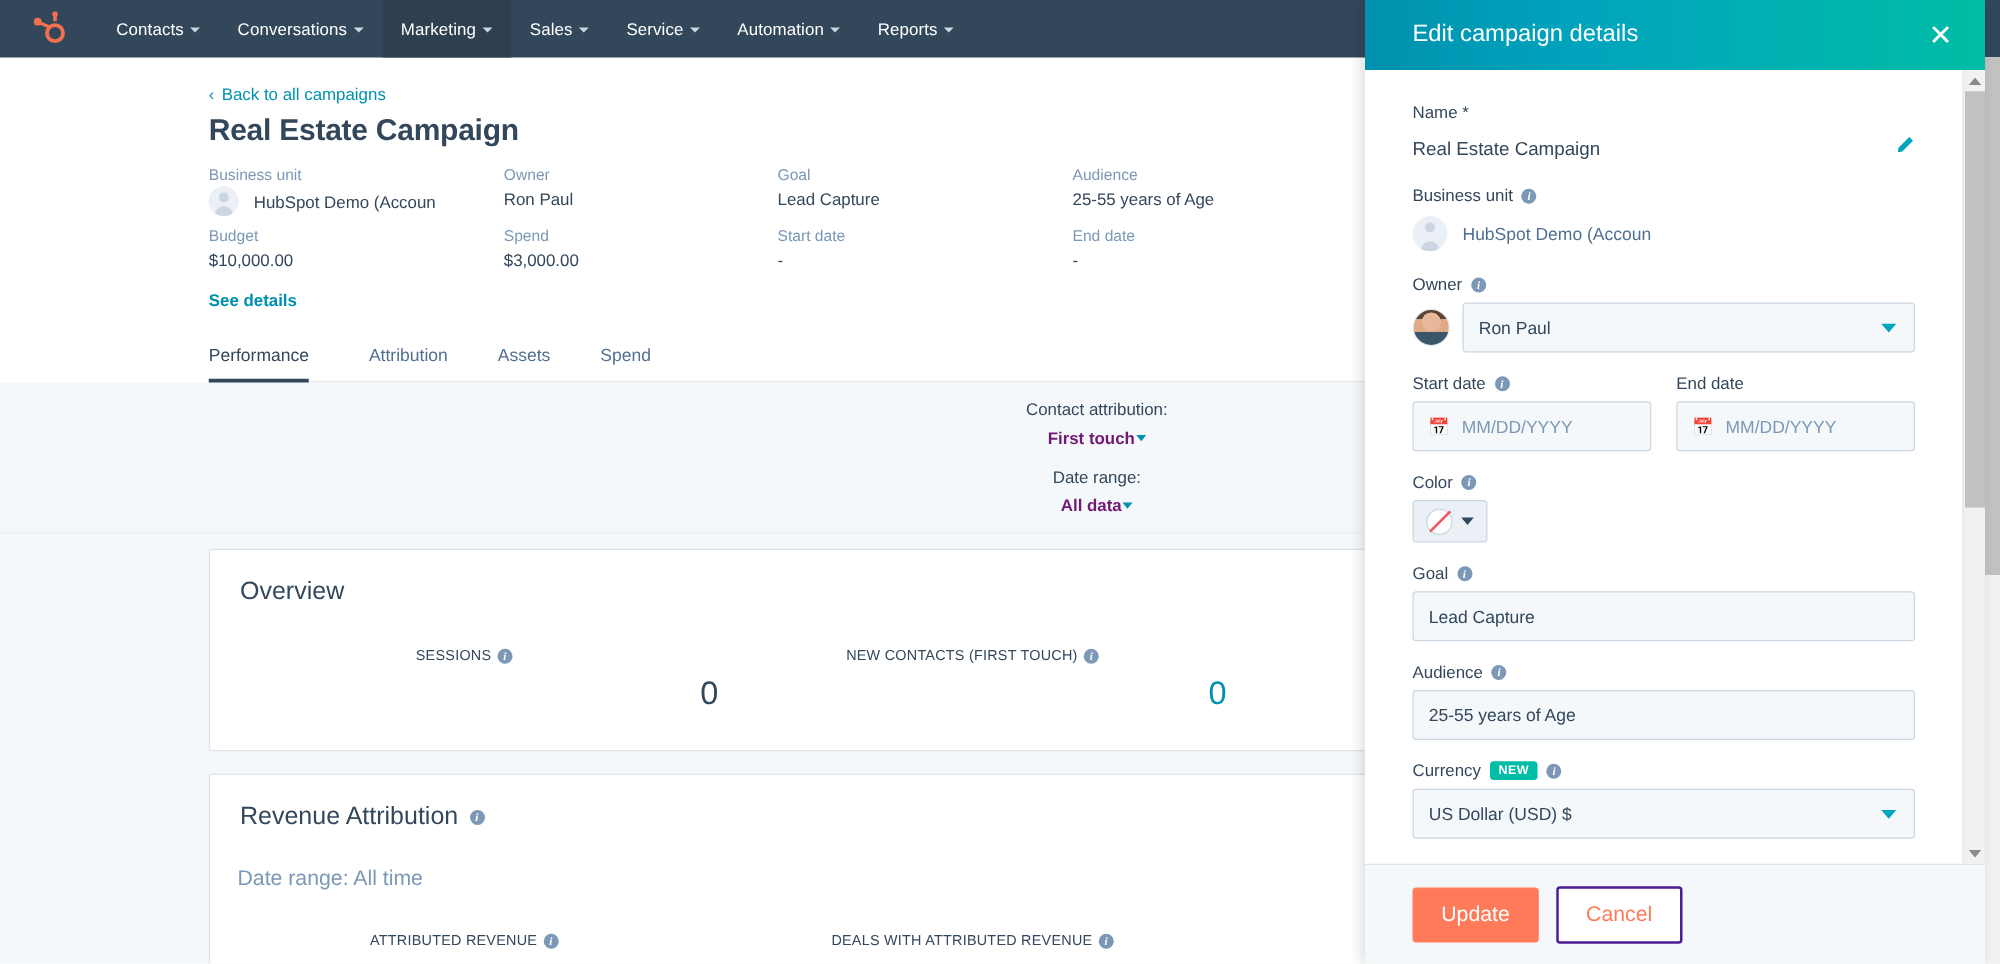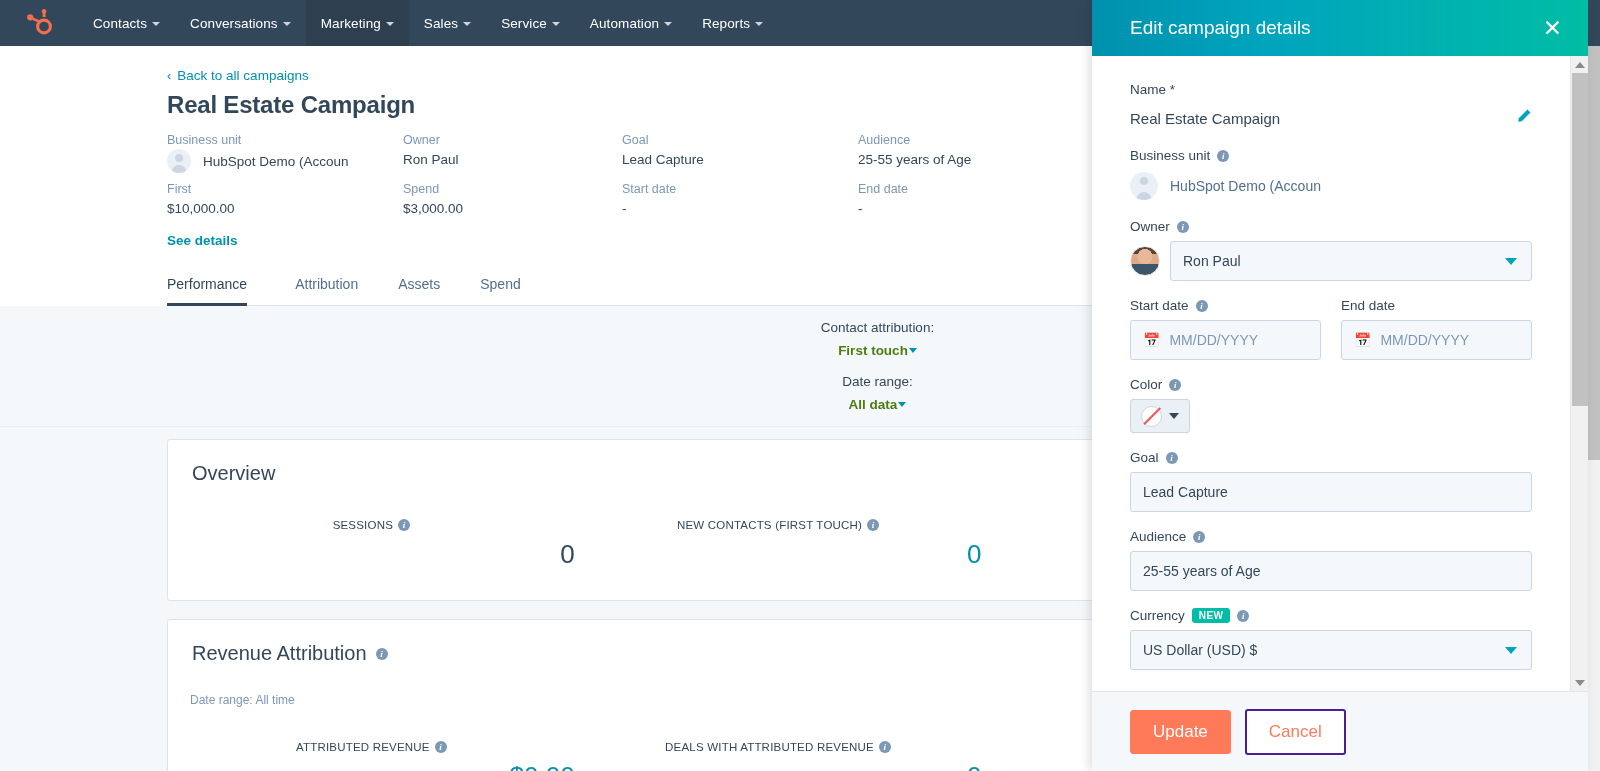--- a/index.html
+++ b/index.html
@@ -95,21 +95,21 @@
 
   
   .filterbar {
     background: #f5f8fa; padding: 14px 0 14px 167px;
     display: flex; align-items: center; gap: 8px; font-size: 13.5px;
     border-bottom: 1px solid #eaf0f6;
     flex-direction: column;
   }
   .filter-label { color: #33475b; }
   .filter-value {
-    color: #4d7c0f; font-weight: bold; cursor: pointer;
+    color: #701a75; font-weight: bold; cursor: pointer;
     display: flex; align-items: center; gap: 1px;
   }
   .filter-value .caret {
     width: 0; height: 0; border-left: 4px solid transparent;
     border-right: 4px solid transparent; border-top: 5px solid #0091ae;
   }
   .filter-gap { width: 18px; }
 
   
   .content { background: #f5f8fa; padding: 12px 0 0 167px; min-height: 500px; }
@@ -125,21 +125,21 @@
     display: flex; padding: 34px 0 30px; text-align: right;
   }
   .metric { flex: 1; }
   .metric-label {
     font-size: 11.5px; color: #33475b; letter-spacing: .2px;
     display: flex; align-items: center; justify-content: center; gap: 5px;
   }
   .metric-value { font-size: 26px; margin-top: 8px; color: #0091ae; }
   .metric-value.dark { color: #33475b; }
   .daterange-note {
-    font-size: 12px; color: #7c98b6; padding: 28px 0 0 22px;
+    font-size: 17px; color: #7c98b6; padding: 28px 0 0 22px;
   }
   .info-ico {
     display: inline-flex; align-items: center; justify-content: center;
     width: 12px; height: 12px; border-radius: 50%;
     background: #7c98b6; color: #fff; font-size: 9px;
     font-family: "Liberation Serif", serif; font-weight: bold;
     font-style: italic; line-height: 12px; cursor: pointer; flex: none;
   }
 
   
@@ -332,21 +332,21 @@
         <div class="meta-label">Audience</div>
 
         <div class="meta-value with-avatar">
           <span class="mini-avatar"></span>
           <span>HubSpot Demo (Accoun</span>
         </div>
         <div class="meta-value">Ron Paul</div>
         <div class="meta-value">Lead Capture</div>
         <div class="meta-value">25-55 years of Age</div>
 
-        <div class="meta-label">First</div>
+        <div class="meta-label">Budget</div>
         <div class="meta-label">Spend</div>
         <div class="meta-label">Start date</div>
         <div class="meta-label">End date</div>
 
         <div class="meta-value">$10,000.00</div>
         <div class="meta-value">$3,000.00</div>
         <div class="meta-value">-</div>
         <div class="meta-value">-</div>
       </div>
 

